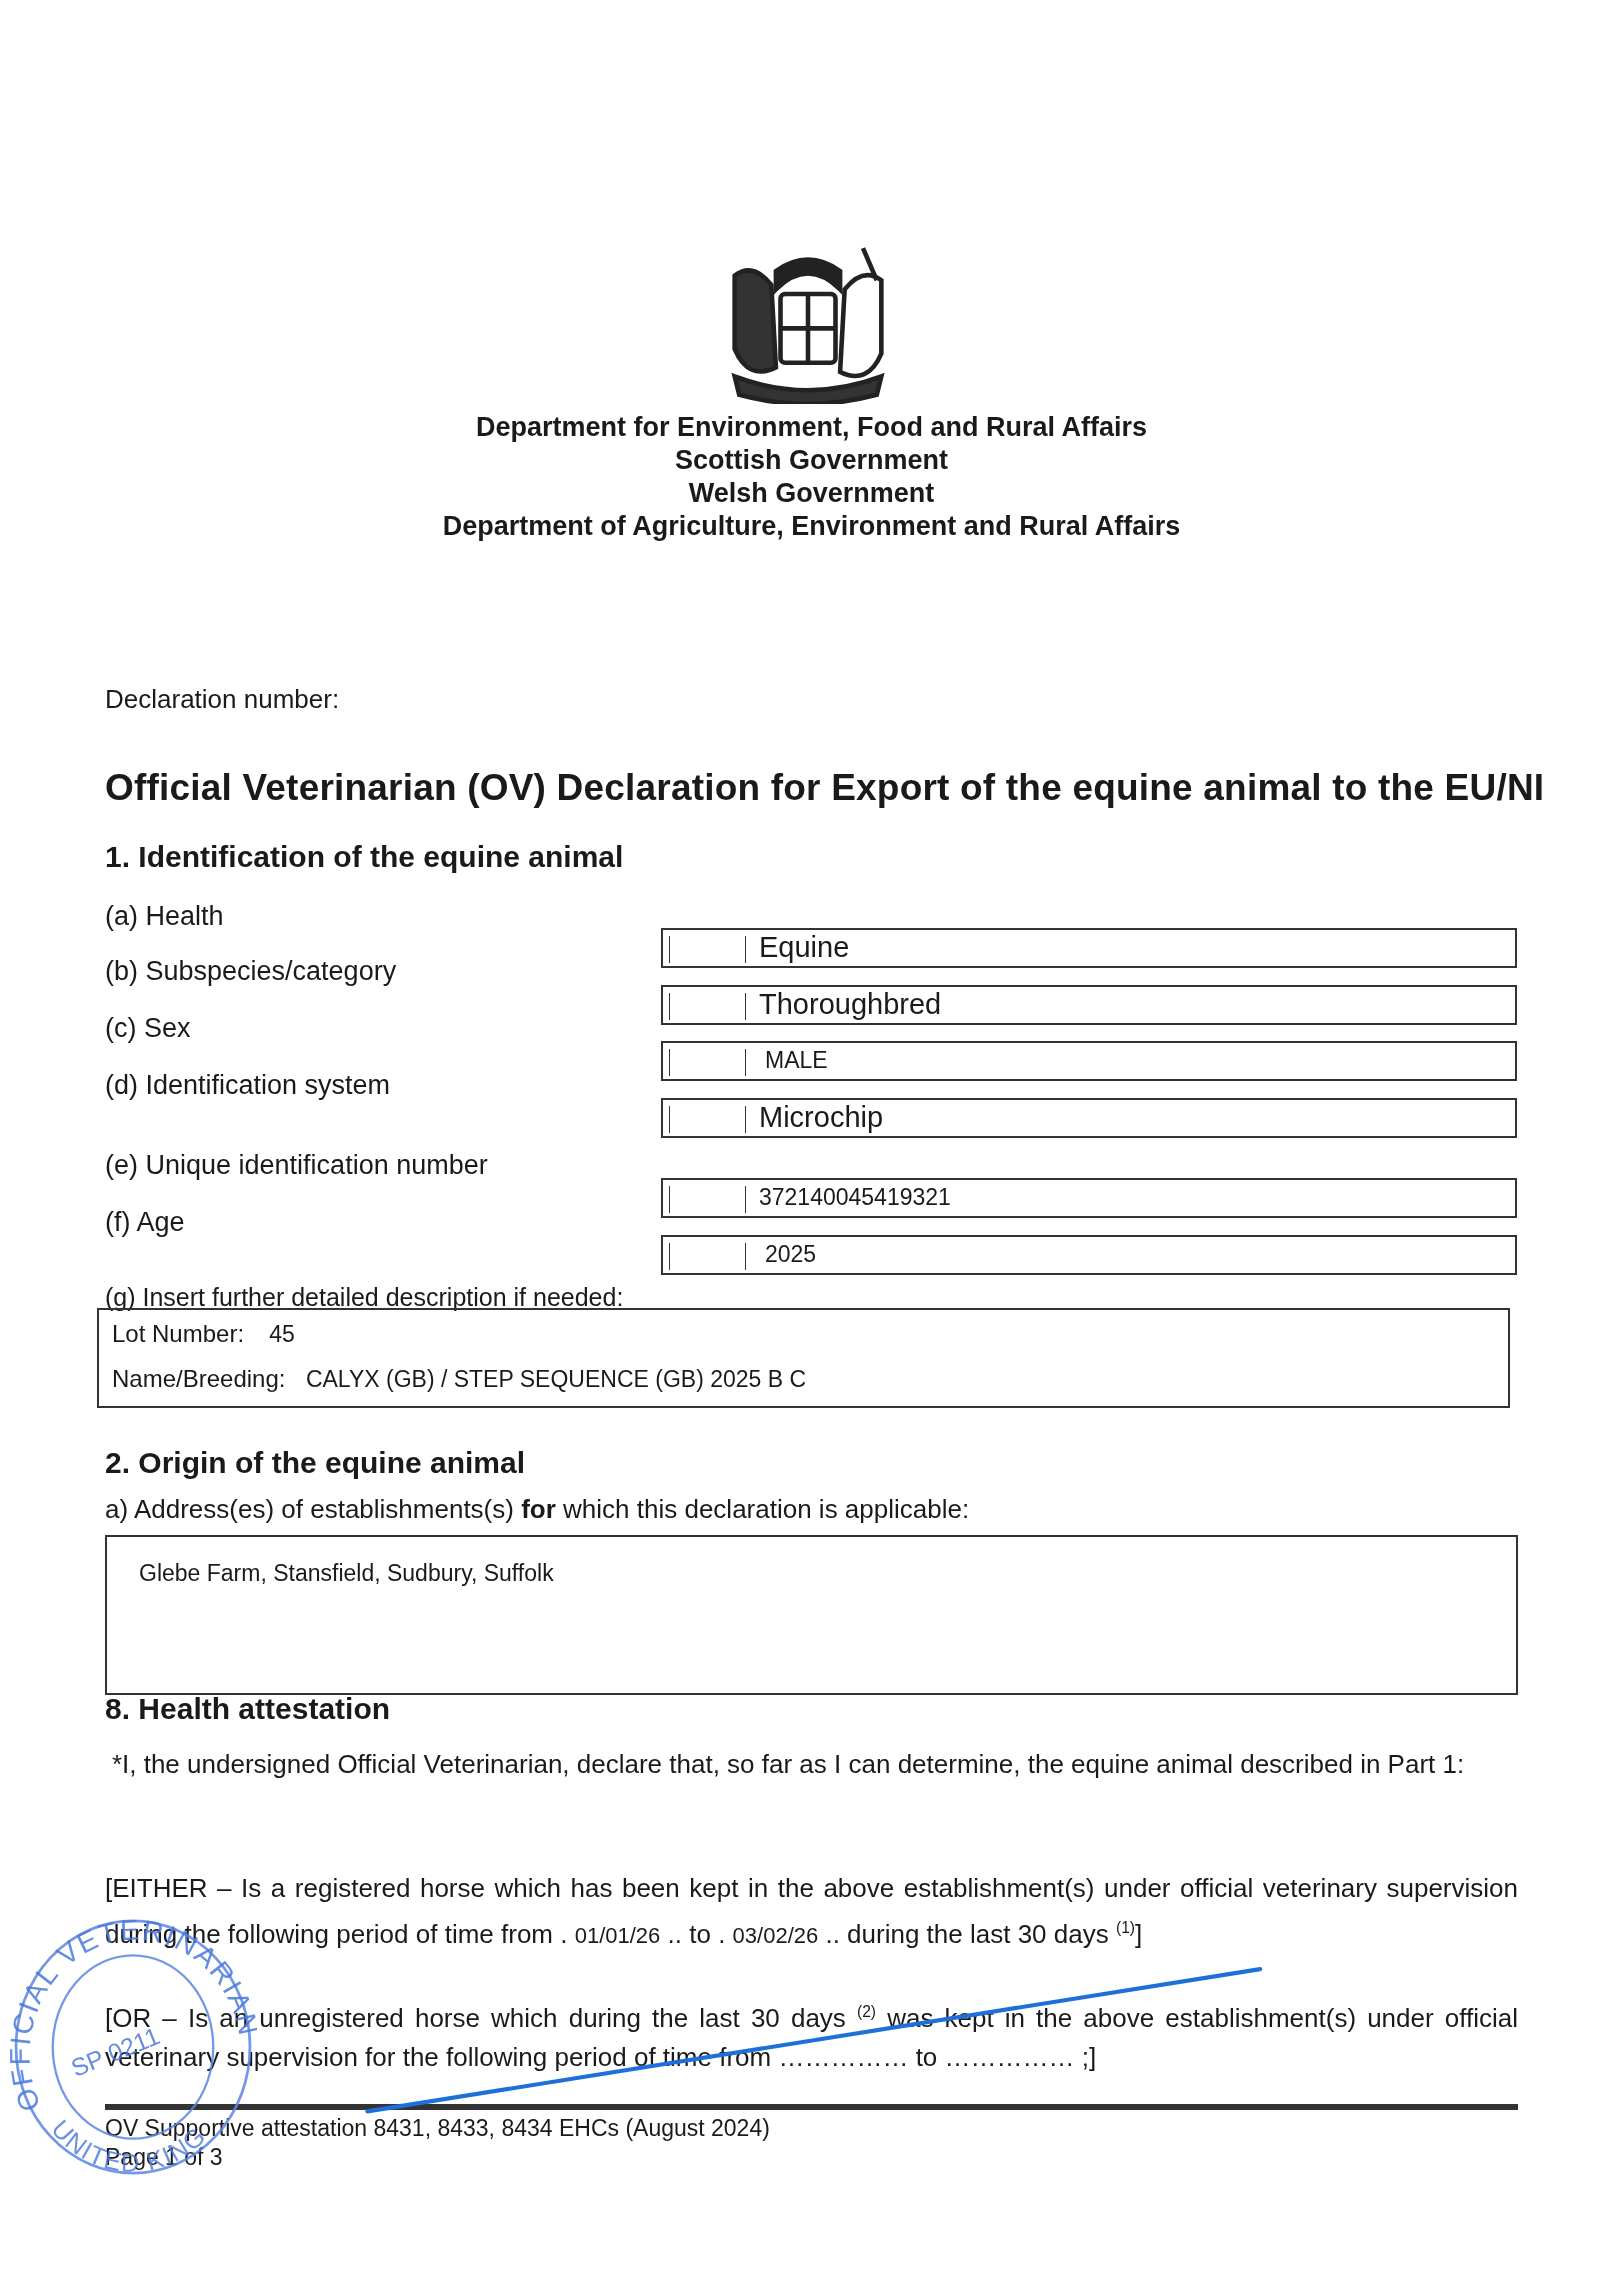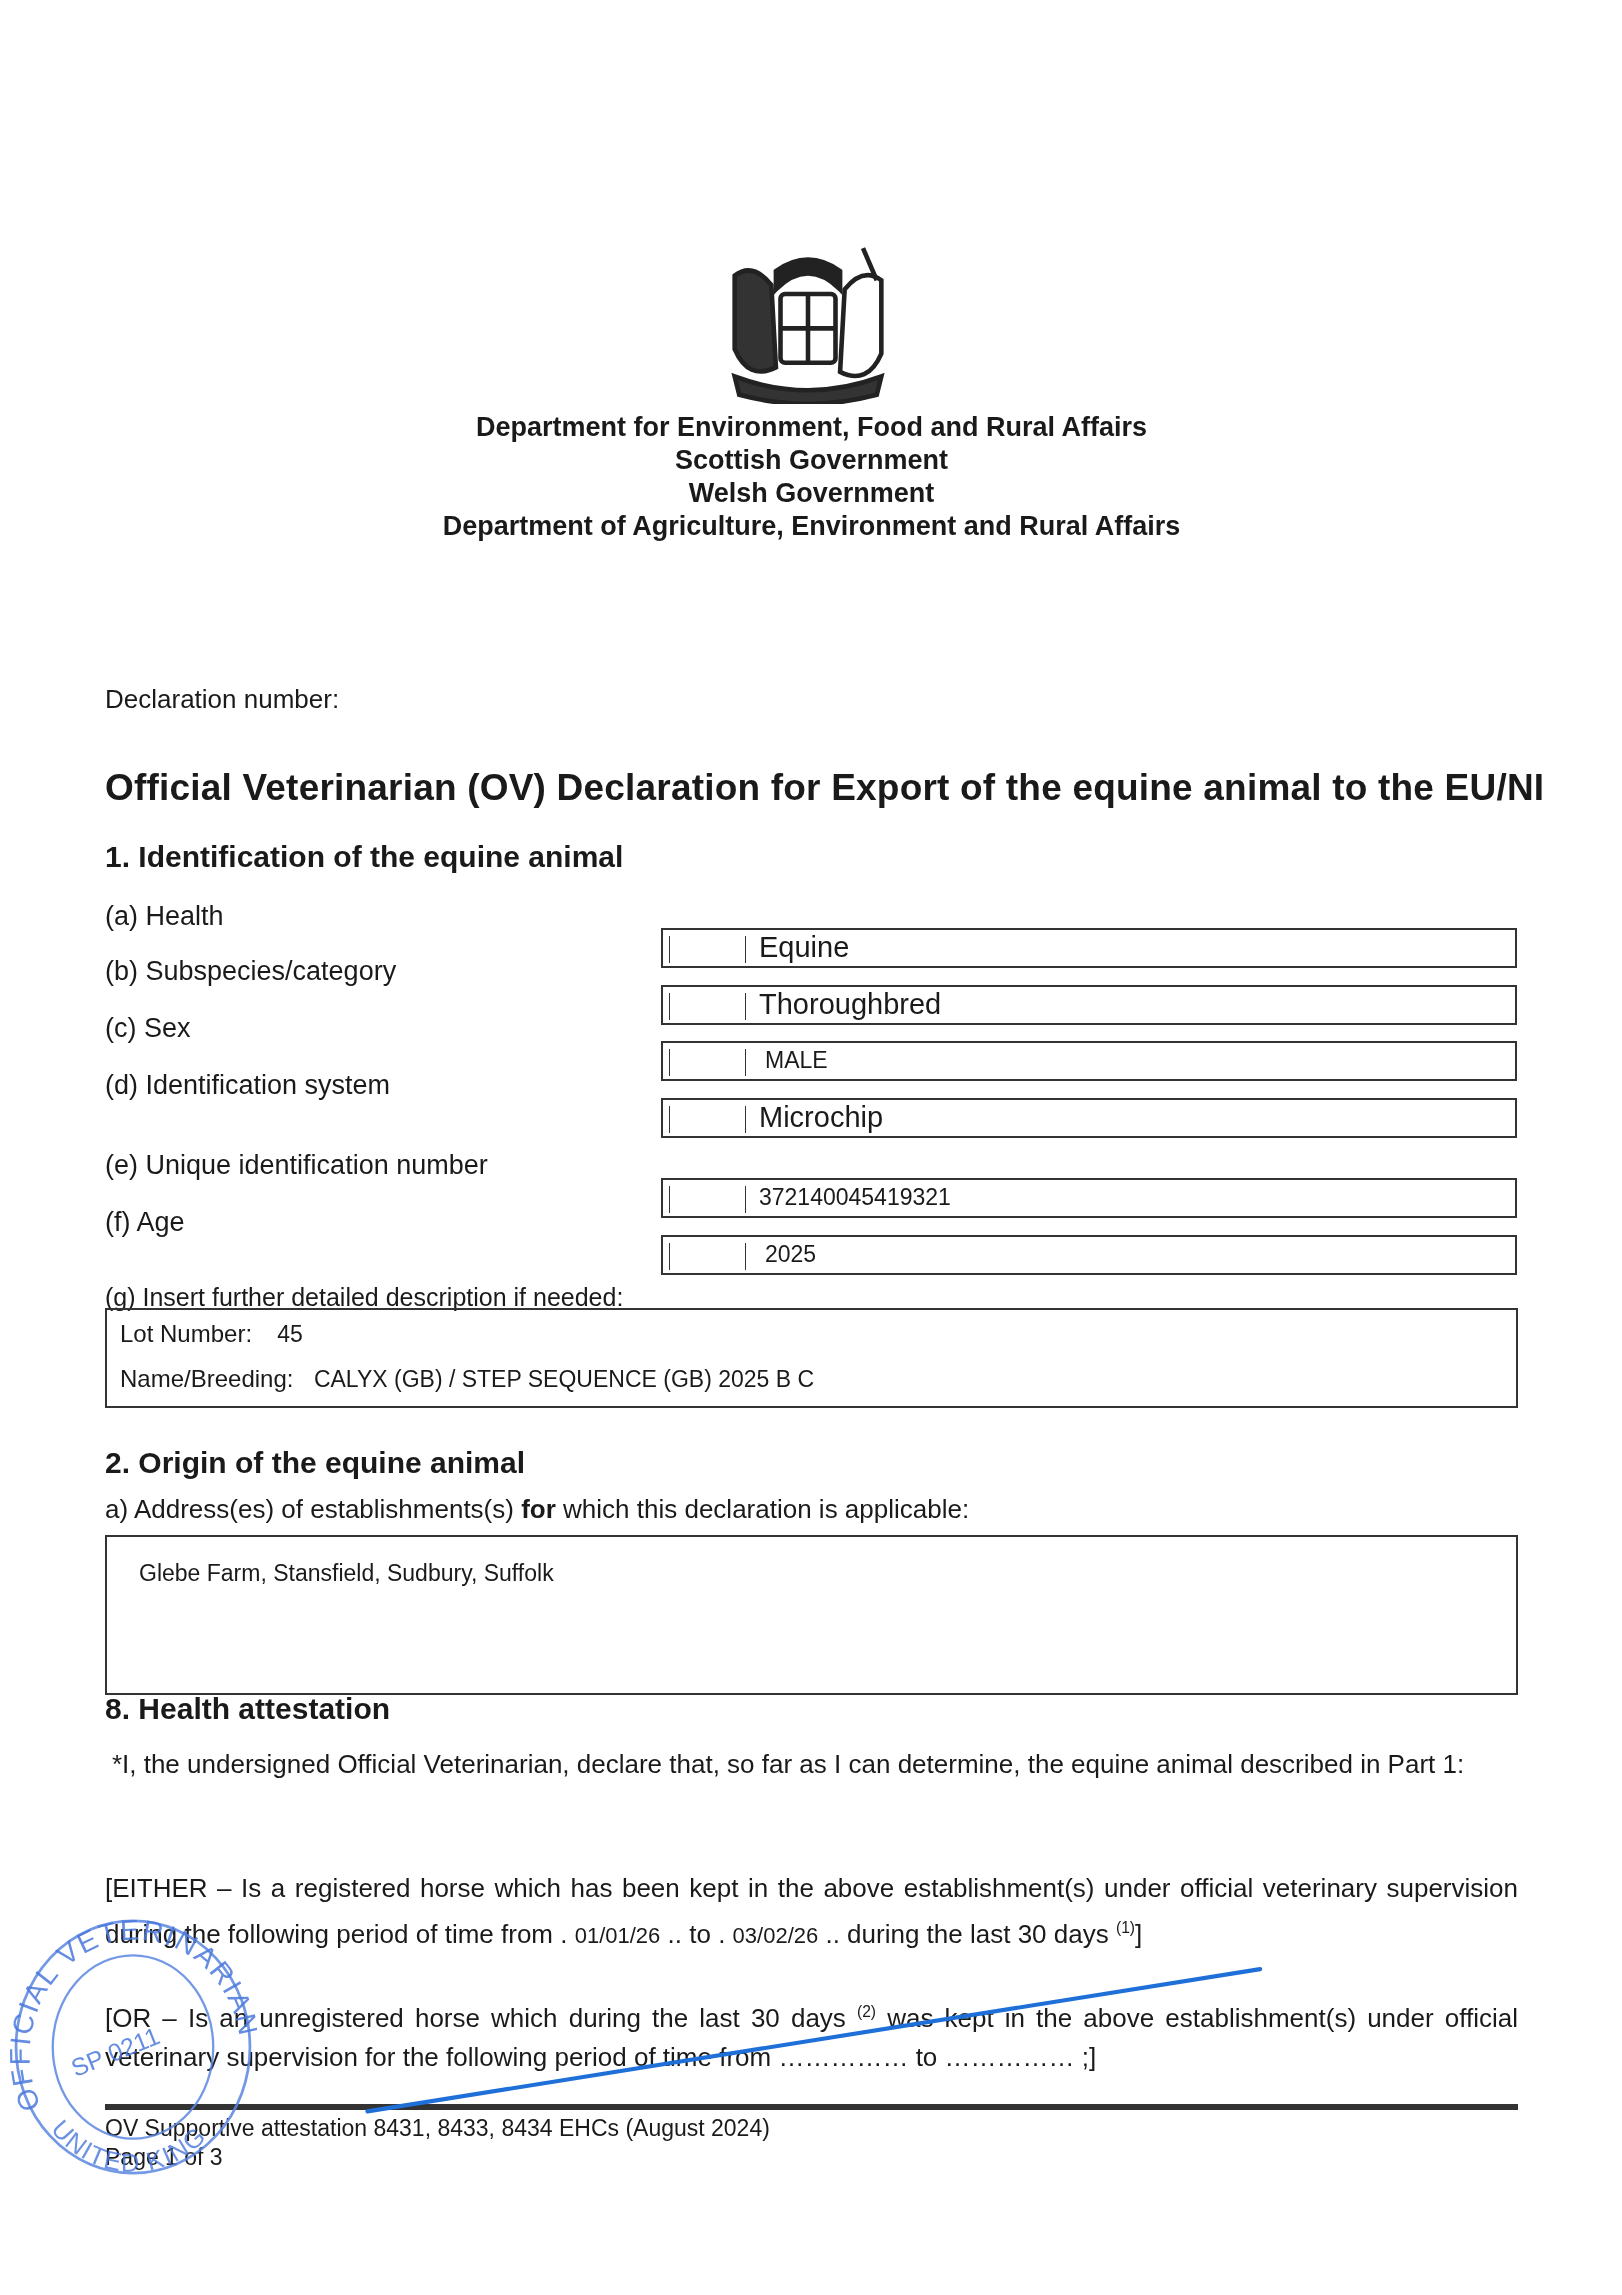--- a/index.html
+++ b/index.html
@@ -20,21 +20,21 @@
   
   .row-label { left: 105px; font-size: 27px; }
   .field-box { left: 661px; width: 856px; height: 40px; border: 2.8px solid #333; box-sizing: border-box; margin-top: 41px; }
   .field-tick1 { left: 5.5px; top: 5.5px; width: 1.4px; height: 27.5px; background: #333; }
   .field-tick2 { left: 82px; top: 5.5px; width: 1.4px; height: 27.5px; background: #333; }
   .field-val { left: 96px; top: 0; line-height: 35px; }
   .val-big { font-size: 29px; }
   .val-small { font-size: 23px; }
 
   .desc-label { left: 105px; top: 1283px; font-size: 25px; }
-  .desc-box { left: 105px; top: 1308px; width: 1413px; height: 100px; border: 2.8px solid #333; border-right-width: 2.3px; box-sizing: border-box; }
+  .desc-box { left: 97px; top: 1308px; width: 1413px; height: 100px; border: 2.8px solid #333; border-right-width: 2.3px; box-sizing: border-box; }
   .desc-line { font-size: 24px; left: 13px; }
   .desc-val { font-size: 23px; }
 
   .origin-label { left: 105px; top: 1494px; font-size: 26px; }
   .origin-box { left: 105px; top: 1535px; width: 1413px; height: 160px; border: 2.3px solid #333; box-sizing: border-box; }
   .origin-val { left: 32px; top: 23px; font-size: 23px; }
 
   .para { left: 105px; width: 1413px; font-size: 26px; line-height: 39px; text-align: justify; }
   .para sup { font-size: 15.6px; }
 

